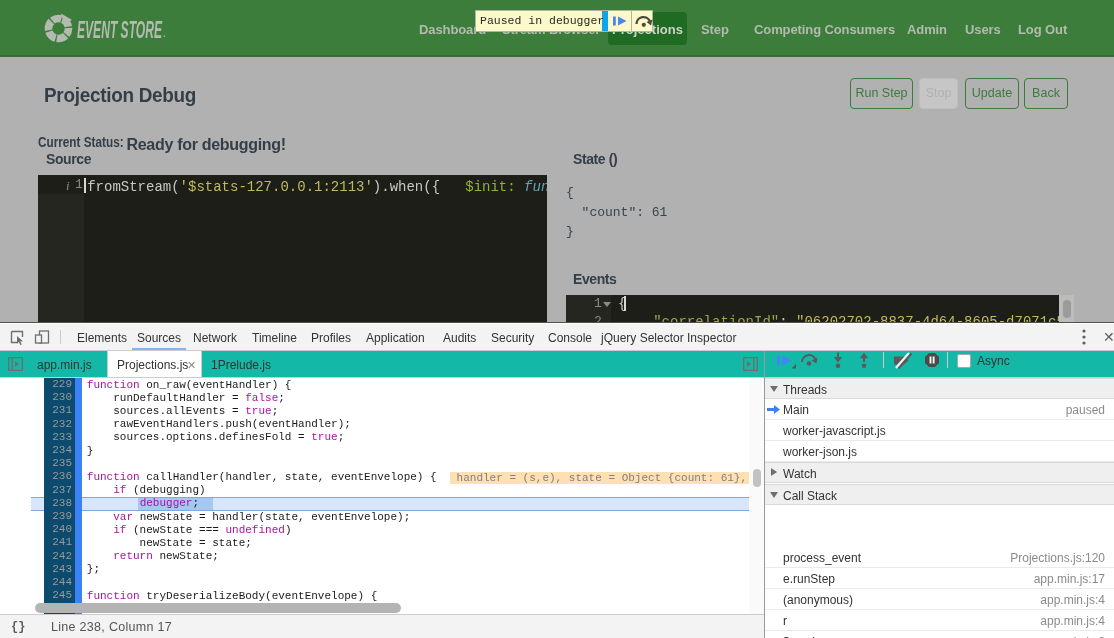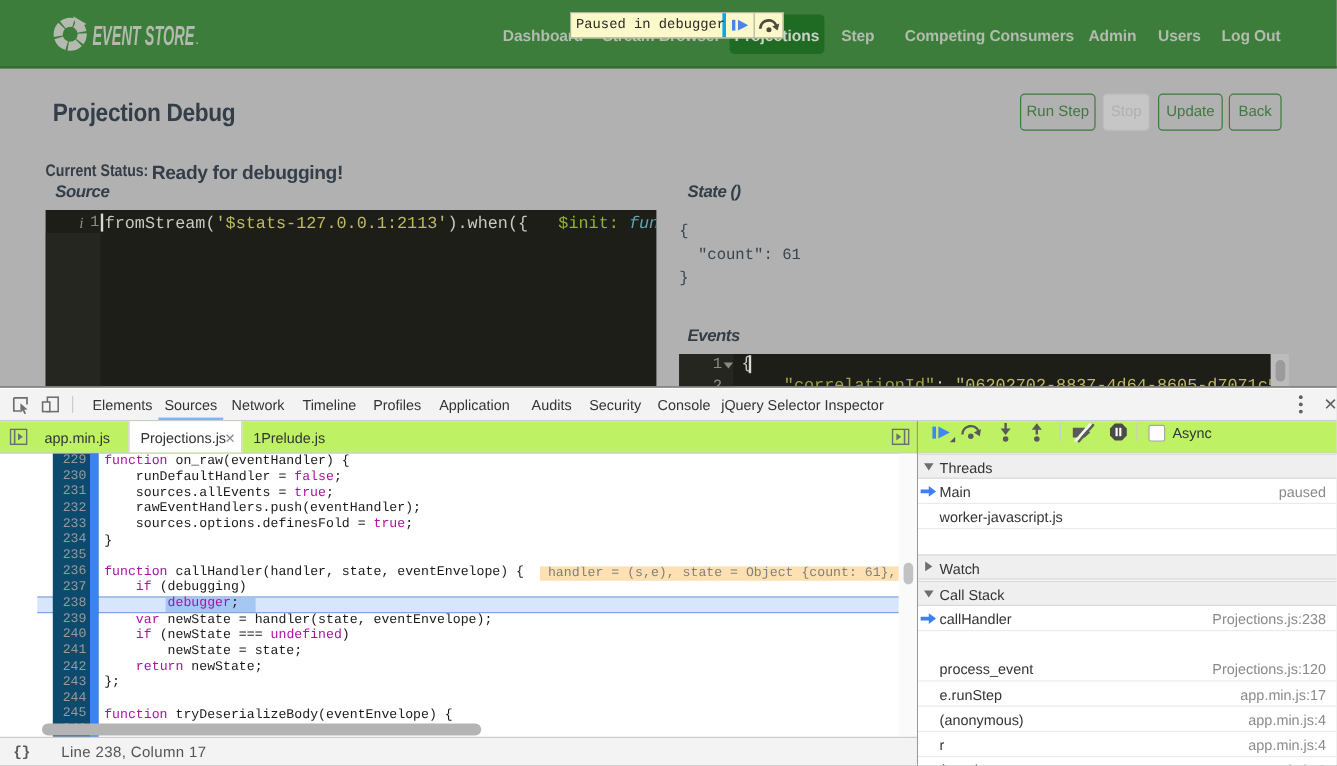--- a/index.html
+++ b/index.html
@@ -4,46 +4,46 @@
 html,body{margin:0;padding:0;}
 body{width:1114px;height:638px;overflow:hidden;position:relative;background:#b1b1b1;font-family:"Liberation Sans",sans-serif;}
 .a{position:absolute;}
 
 #nav{left:0;top:0;width:1114px;height:55px;background:#3d7d3b;border-bottom:2px solid #356e34;}
 .nl{position:absolute;top:22px;font-size:13px;font-weight:bold;color:#b2bbae;letter-spacing:-.1px;white-space:nowrap;}
 #projbox{left:608px;top:12px;width:79px;height:33px;background:#1f6b24;border-radius:4px;}
 #projbox span{position:absolute;left:50%;top:10px;transform:translateX(-50%);font-size:13px;font-weight:bold;color:#ccd2c6;}
 
 #tip{left:475px;top:10px;width:176px;height:20px;background:#fbf9c9;border:1px solid #b3b3a3;display:flex;z-index:50;}
-#tip .c1{width:122px;border-right:3px solid #0ea5e9;font-family:"Liberation Mono",monospace;font-size:11.5px;color:#2a2a28;line-height:20px;padding-left:4px;white-space:nowrap;}
+#tip .c1{width:122px;border-right:6px solid #0ea5e9;font-family:"Liberation Mono",monospace;font-size:11.5px;color:#2a2a28;line-height:20px;padding-left:4px;white-space:nowrap;}
 #tip .c2{width:23px;border-right:1px solid #b3b3a3;position:relative;}
 #tip .c3{width:24px;position:relative;}
 
 #h1{left:44px;top:82.5px;font-size:21px;font-weight:bold;color:#333e48;letter-spacing:-.3px;transform:scaleX(.9);transform-origin:0 0;white-space:nowrap;}
 .btn{position:absolute;top:78px;height:29px;border:1px solid #3c7a3e;border-radius:4px;color:#3c7a3e;font-size:12.5px;text-align:center;line-height:29px;}
 #btnstop{background:#c6c6c6;border-color:#bdbdbd;color:#b0b0b0;}
 #curst{left:38px;top:133.5px;font-size:14px;font-weight:bold;color:#333e48;transform:scaleX(.84);transform-origin:0 0;white-space:nowrap;}
-.lbl{position:absolute;font-size:14px;font-weight:bold;color:#333e48;letter-spacing:-.4px;font-style:italic;}
+.lbl{position:absolute;font-size:14px;font-weight:bold;color:#333e48;letter-spacing:-.4px;}
 
 #srced{left:38px;top:175px;width:509px;height:147px;background:#1d1e18;overflow:hidden;}
 #srced .gut{position:absolute;left:0;top:19px;width:46px;height:128px;background:#25261f;}
 #srcline{position:absolute;left:49.2px;top:4px;font-family:"Liberation Mono",monospace;font-size:14px;white-space:pre;}
 #statejson{left:566px;top:183px;font-family:"Liberation Mono",monospace;font-size:13px;line-height:19.7px;color:#39444d;white-space:pre;}
 
 #evted{left:566px;top:295px;width:493px;height:27px;background:#1d1e18;overflow:hidden;}
 #evted .gut{position:absolute;left:0;top:0;width:45px;height:60px;background:#25261f;}
 .evln{position:absolute;font-family:"Liberation Mono",monospace;font-size:14px;white-space:pre;}
 #evsb{left:1059px;top:295px;width:15px;height:27px;background:#bcbcbc;}
 #evsb .th{position:absolute;left:4px;top:5px;width:8px;height:18px;border-radius:4px;background:#9b9b9b;}
 
 #dt{left:0;top:322px;width:1114px;height:316px;background:#fff;border-top:1px solid #4f4f4f;overflow:hidden;box-sizing:border-box;}
 #dtbar{position:absolute;left:0;top:1px;width:1114px;height:26px;background:#f3f3f3;border-bottom:1px solid #ccc;}
 .dtab{position:absolute;top:7px;font-size:12px;color:#333;white-space:nowrap;}
 #srcul{position:absolute;left:132px;top:24px;width:54px;height:2px;background:#85b0f2;}
-#tabrow{position:absolute;left:0;top:28px;width:1114px;height:26px;background:#bef264;border-bottom:1px solid #ccc;}
+#tabrow{position:absolute;left:0;top:28px;width:1114px;height:26px;background:#14b8a6;border-bottom:1px solid #ccc;}
 #ftab{position:absolute;left:107px;top:0;width:93px;height:26px;background:#fff;border-left:1px solid #ccc;border-right:1px solid #ccc;z-index:2;}
 .ft{position:absolute;top:7px;font-size:12px;color:#333;white-space:nowrap;}
 
 #gutter{position:absolute;left:0;top:55px;width:31px;height:236px;background:#0c4a6e;border-right:7px solid #3b82f6;margin-left:44px;}
 #gutnums{position:absolute;right:3px;top:0;font-family:"Liberation Mono",monospace;font-size:11px;line-height:13.2px;color:#999;text-align:right;}
 #code{position:absolute;left:34px;top:55.5px;font-family:"Liberation Mono",monospace;font-size:11px;line-height:13.2px;color:#1a1a1a;white-space:pre;z-index:1;}
 .k{color:#aa12a2;font-weight:normal;}
 #hint{position:absolute;left:450px;top:148.5px;height:12.5px;background:#ffe0b2;font-family:"Liberation Mono",monospace;font-size:11px;line-height:12.5px;color:#808080;white-space:pre;overflow:hidden;width:299px;}
 #exrow{position:absolute;left:31px;top:174.2px;width:718px;height:13.4px;background:#d7e6fa;border-top:1px solid #7fa9da;border-bottom:1px solid #7fa9da;box-sizing:border-box;}
 #extok{position:absolute;left:138px;top:175.2px;width:75px;height:11.8px;background:#a5c7f2;}
@@ -238,35 +238,31 @@
     <div class="srow" style="top:21px">
         <svg style="position:absolute;left:2px;top:6px" width="13" height="9" viewBox="0 0 13 9">
           <path d="M0 3 H7 V0 L13 4.5 L7 9 V6 H0 Z" fill="#3d7ff5"></path>
         </svg>
         <div class="n">Main</div>
         <div class="r">paused</div>
       </div>
     <div class="srow" style="top:42px">
         <div class="n">worker-javascript.js</div>
       </div>
+    <div class="srow" style="top:63px">
+        <div class="n">worker-json.js</div>
+      </div>
     <div class="shdr" style="top:84px">
         <div class="trir"></div>
         <div class="t">Watch</div>
       </div>
     <div class="shdr" style="top:106px">
         <div class="tri"></div>
         <div class="t">Call Stack</div>
       </div>
-    <div class="srow" style="top:127px">
-        <svg style="position:absolute;left:2px;top:6px" width="13" height="9" viewBox="0 0 13 9">
-          <path d="M0 3 H7 V0 L13 4.5 L7 9 V6 H0 Z" fill="#3d7ff5"></path>
-        </svg>
-        <div class="n">callHandler</div>
-        <div class="r">Projections.js:238</div>
-      </div>
     <div class="srow" style="top:169px">
         <div class="n">process_event</div>
         <div class="r">Projections.js:120</div>
       </div>
     <div class="srow" style="top:190px">
         <div class="n">e.runStep</div>
         <div class="r">app.min.js:17</div>
       </div>
     <div class="srow" style="top:211px">
         <div class="n">(anonymous)</div>

